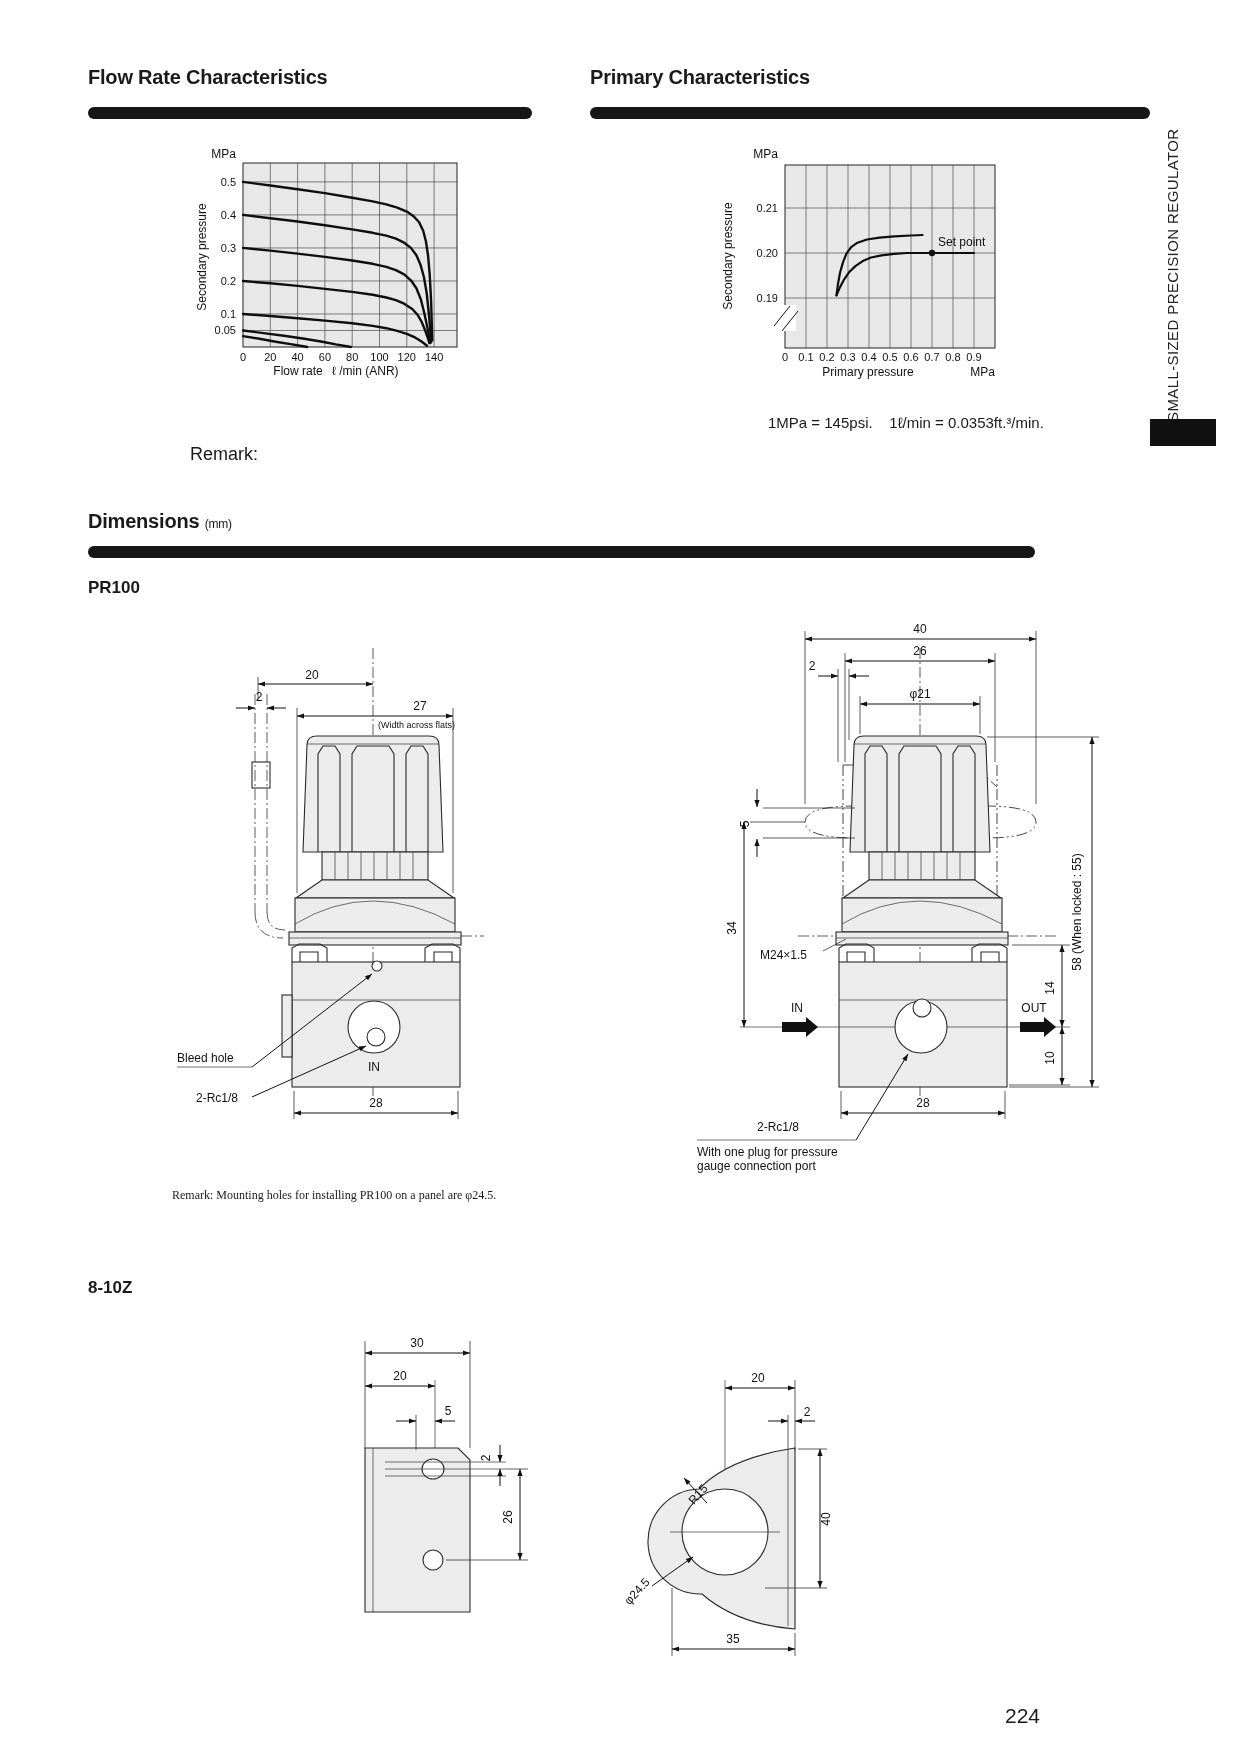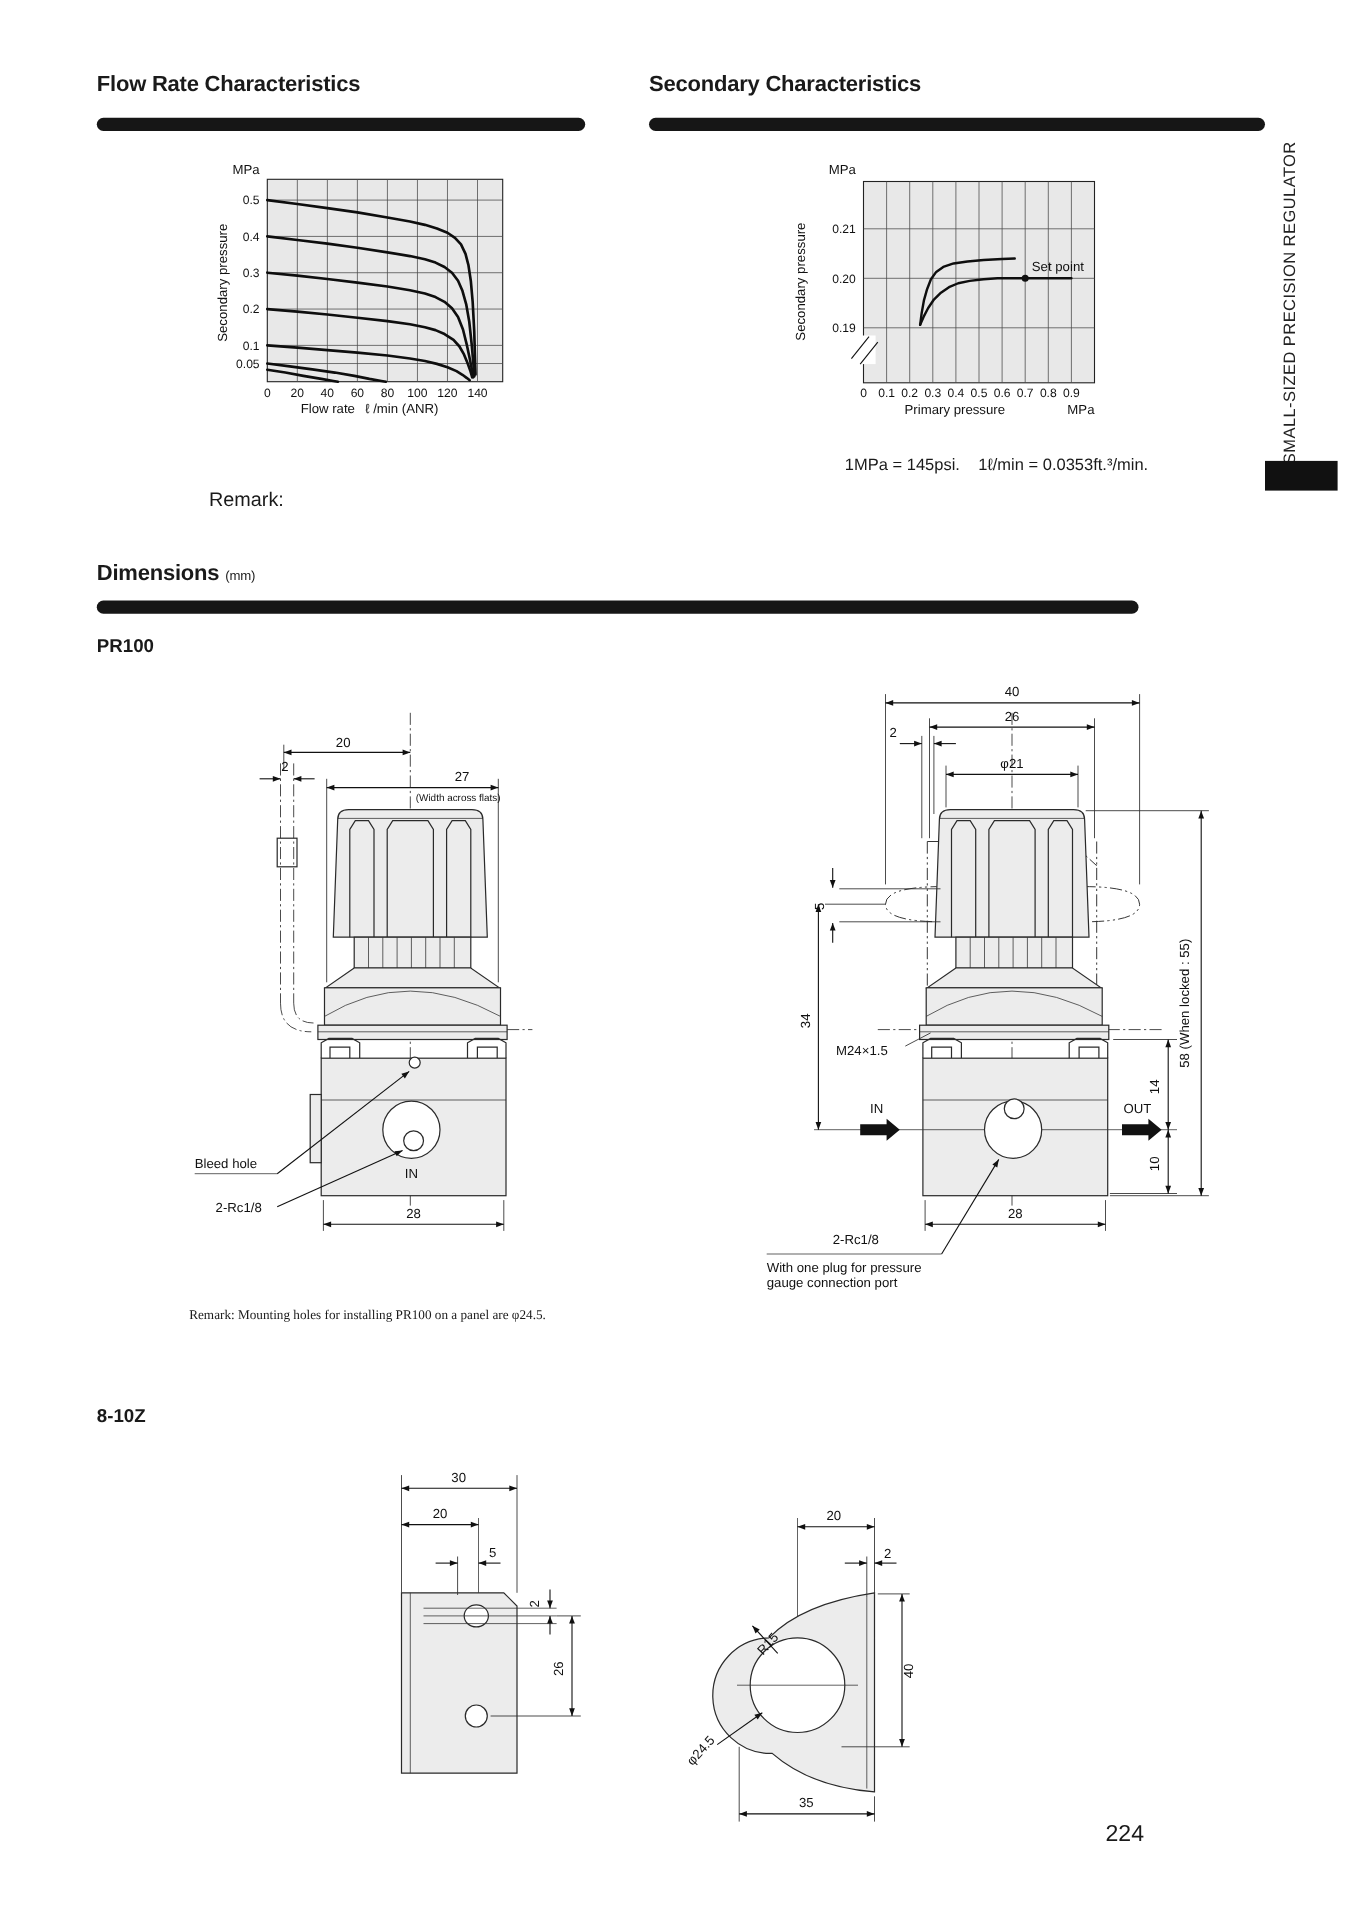--- a/index.html
+++ b/index.html
@@ -7,21 +7,21 @@
   .abs{position:absolute;}
   .h1{font-size:20px;font-weight:bold;letter-spacing:-0.2px;}
   .h2{font-size:17px;font-weight:bold;text-align:right;}
   .bar{background:#161616;height:12px;border-radius:6px;}
   .unit-small{font-size:12px;font-weight:normal;}
   .remark{font-size:18px;line-height:1.45;display:flex;margin-top:31px;}
   .remark .rl{width:62px;flex:none;}
   .note{font-size:15px;white-space:pre;}
   .sidebar-v{writing-mode:vertical-rl;transform:rotate(180deg);font-size:15px;letter-spacing:0.4px;white-space:nowrap;color:#222;}
   .tab{background:#111;}
-  .pagenum{font-size:21px;text-align:right;}
+  .pagenum{font-size:21px;text-align:right;margin-top:48px;}
   svg{font-family:"Liberation Sans",sans-serif;}
   svg text{fill:#111;}
   .plotbg{fill:#e8e8e8;stroke:#222;stroke-width:1;}
   .grid{stroke:#4a4a4a;stroke-width:0.7;}
   .curve{stroke:#0e0e0e;fill:none;stroke-linecap:round;stroke-linejoin:round;}
   .tick{font-size:11px;}
   .axlbl{font-size:12px;}
   .dim{font-size:12px;}
   .lbl{font-size:12px;}
   .tiny{font-size:9px;}
@@ -33,21 +33,21 @@
   .flw{fill:#ffffff;stroke:#2a2a2a;stroke-width:1.1;}
   .cl{stroke:#333;stroke-width:0.8;stroke-dasharray:11 3 2 3;fill:none;}
   .ph{stroke:#333;stroke-width:0.9;stroke-dasharray:11 3 2 3 2 3;fill:none;}
   .ah{fill:#111;stroke:none;}
   .thick{fill:#111;stroke:none;}
 </style>
 </head>
 <body>
 
 <div class="abs h1" style="left:88px;top:66px;text-align:center;">Flow Rate Characteristics</div>
-<div class="abs h1" style="left:590px;top:66px;">Secondary Characteristics</div>
+<div class="abs h1" style="left:590px;top:66px;">Primary Characteristics</div>
 <div class="abs bar" style="left:88px;top:107px;width:444px;"></div>
 <div class="abs bar" style="left:590px;top:107px;width:560px;"></div>
 
 <div class="abs sidebar-v" style="left:1164px;top:128px;height:294px;">SMALL-SIZED PRECISION REGULATOR</div>
 <div class="abs tab" style="left:1150px;top:419px;width:66px;height:27px;"></div>
 
 <div class="abs remark" style="left:190px;top:410px;width:420px;">
   <div class="rl">Remark:</div>
 </div>
 <div class="abs note" style="left:768px;top:414px;">1MPa = 145psi.    1ℓ/min = 0.0353ft.³/min.</div>

